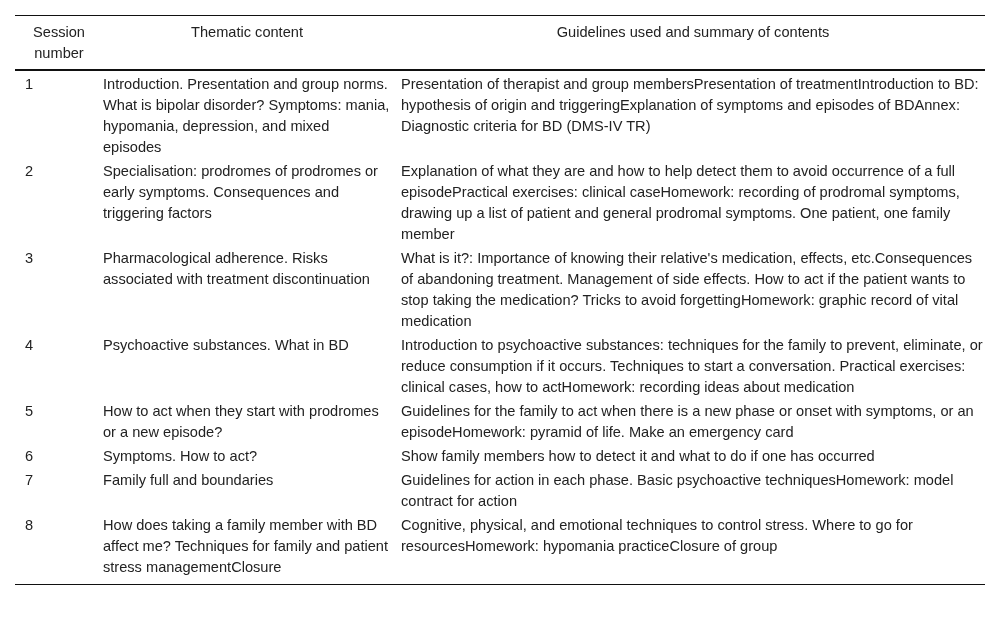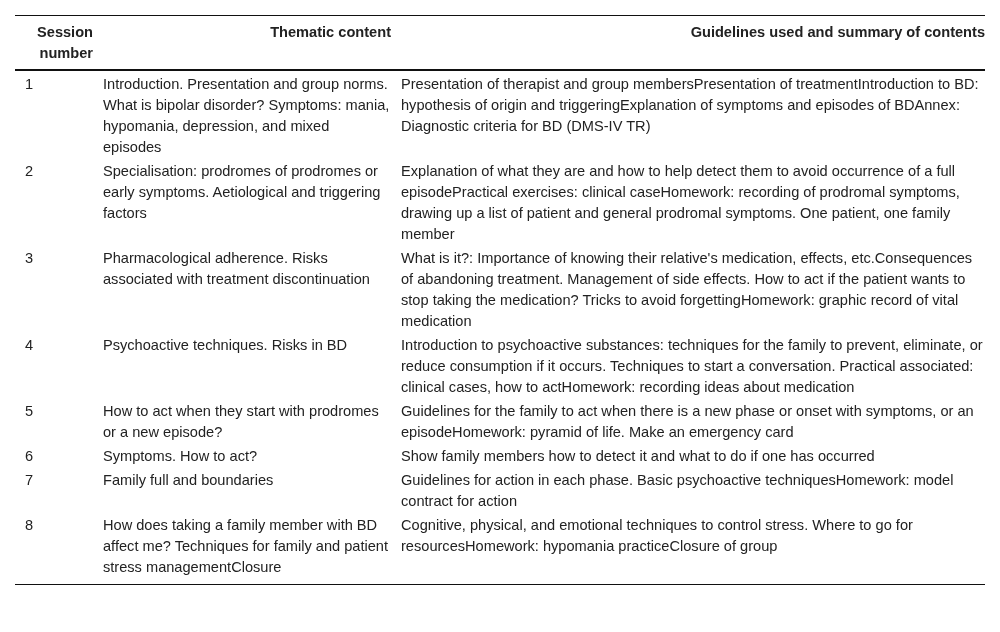--- a/index.html
+++ b/index.html
@@ -28,22 +28,22 @@
       table-layout: fixed;
     }
     thead tr {
       border-top: 1px solid #111111;
       border-bottom: 2px solid #111111;
     }
     tbody tr:last-child {
       border-bottom: 1px solid #111111;
     }
     th {
-      font-weight: bold;
-      text-align: right;
+      font-weight: normal;
+      text-align: center;
       vertical-align: top;
       padding: 6px 0 5px 10px;
     }
     td {
       text-align: left;
       vertical-align: top;
       padding: 2px 0 1px 10px;
     }
     tbody tr:first-child td { padding-top: 3px; }
     tbody tr:last-child td { padding-bottom: 6px; }
@@ -69,32 +69,32 @@
       </tr>
     </thead>
     <tbody>
       <tr>
         <td>1</td>
         <td>Introduction. Presentation and group norms. What is bipolar disorder? Symptoms: mania, hypomania, depression, and mixed episodes</td>
         <td>Presentation of therapist and group membersPresentation of treatmentIntroduction to BD: hypothesis of origin and triggeringExplanation of symptoms and episodes of BDAnnex: Diagnostic criteria for BD (DMS-IV TR)</td>
       </tr>
       <tr>
         <td>2</td>
-        <td>Specialisation: prodromes of prodromes or early symptoms. Aetiological and triggering factors</td>
+        <td>Specialisation: prodromes of prodromes or early symptoms. Consequences and triggering factors</td>
         <td>Explanation of what they are and how to help detect them to avoid occurrence of a full episodePractical exercises: clinical caseHomework: recording of prodromal symptoms, drawing up a list of patient and general prodromal symptoms. One patient, one family member</td>
       </tr>
       <tr>
         <td>3</td>
         <td>Pharmacological adherence. Risks associated with treatment discontinuation</td>
         <td>What is it?: Importance of knowing their relative's medication, effects, etc.Consequences of abandoning treatment. Management of side effects. How to act if the patient wants to stop taking the medication? Tricks to avoid forgettingHomework: graphic record of vital medication</td>
       </tr>
       <tr>
         <td>4</td>
-        <td>Psychoactive techniques. Risks in BD</td>
-        <td>Introduction to psychoactive substances: techniques for the family to prevent, eliminate, or reduce consumption if it occurs. Techniques to start a conversation. Practical associated: clinical cases, how to actHomework: recording ideas about medication</td>
+        <td>Psychoactive substances. What in BD</td>
+        <td>Introduction to psychoactive substances: techniques for the family to prevent, eliminate, or reduce consumption if it occurs. Techniques to start a conversation. Practical exercises: clinical cases, how to actHomework: recording ideas about medication</td>
       </tr>
       <tr>
         <td>5</td>
         <td>How to act when they start with prodromes or a new episode?</td>
         <td>Guidelines for the family to act when there is a new phase or onset with symptoms, or an episodeHomework: pyramid of life. Make an emergency card</td>
       </tr>
       <tr>
         <td>6</td>
         <td>Symptoms. How to act?</td>
         <td>Show family members how to detect it and what to do if one has occurred</td>

